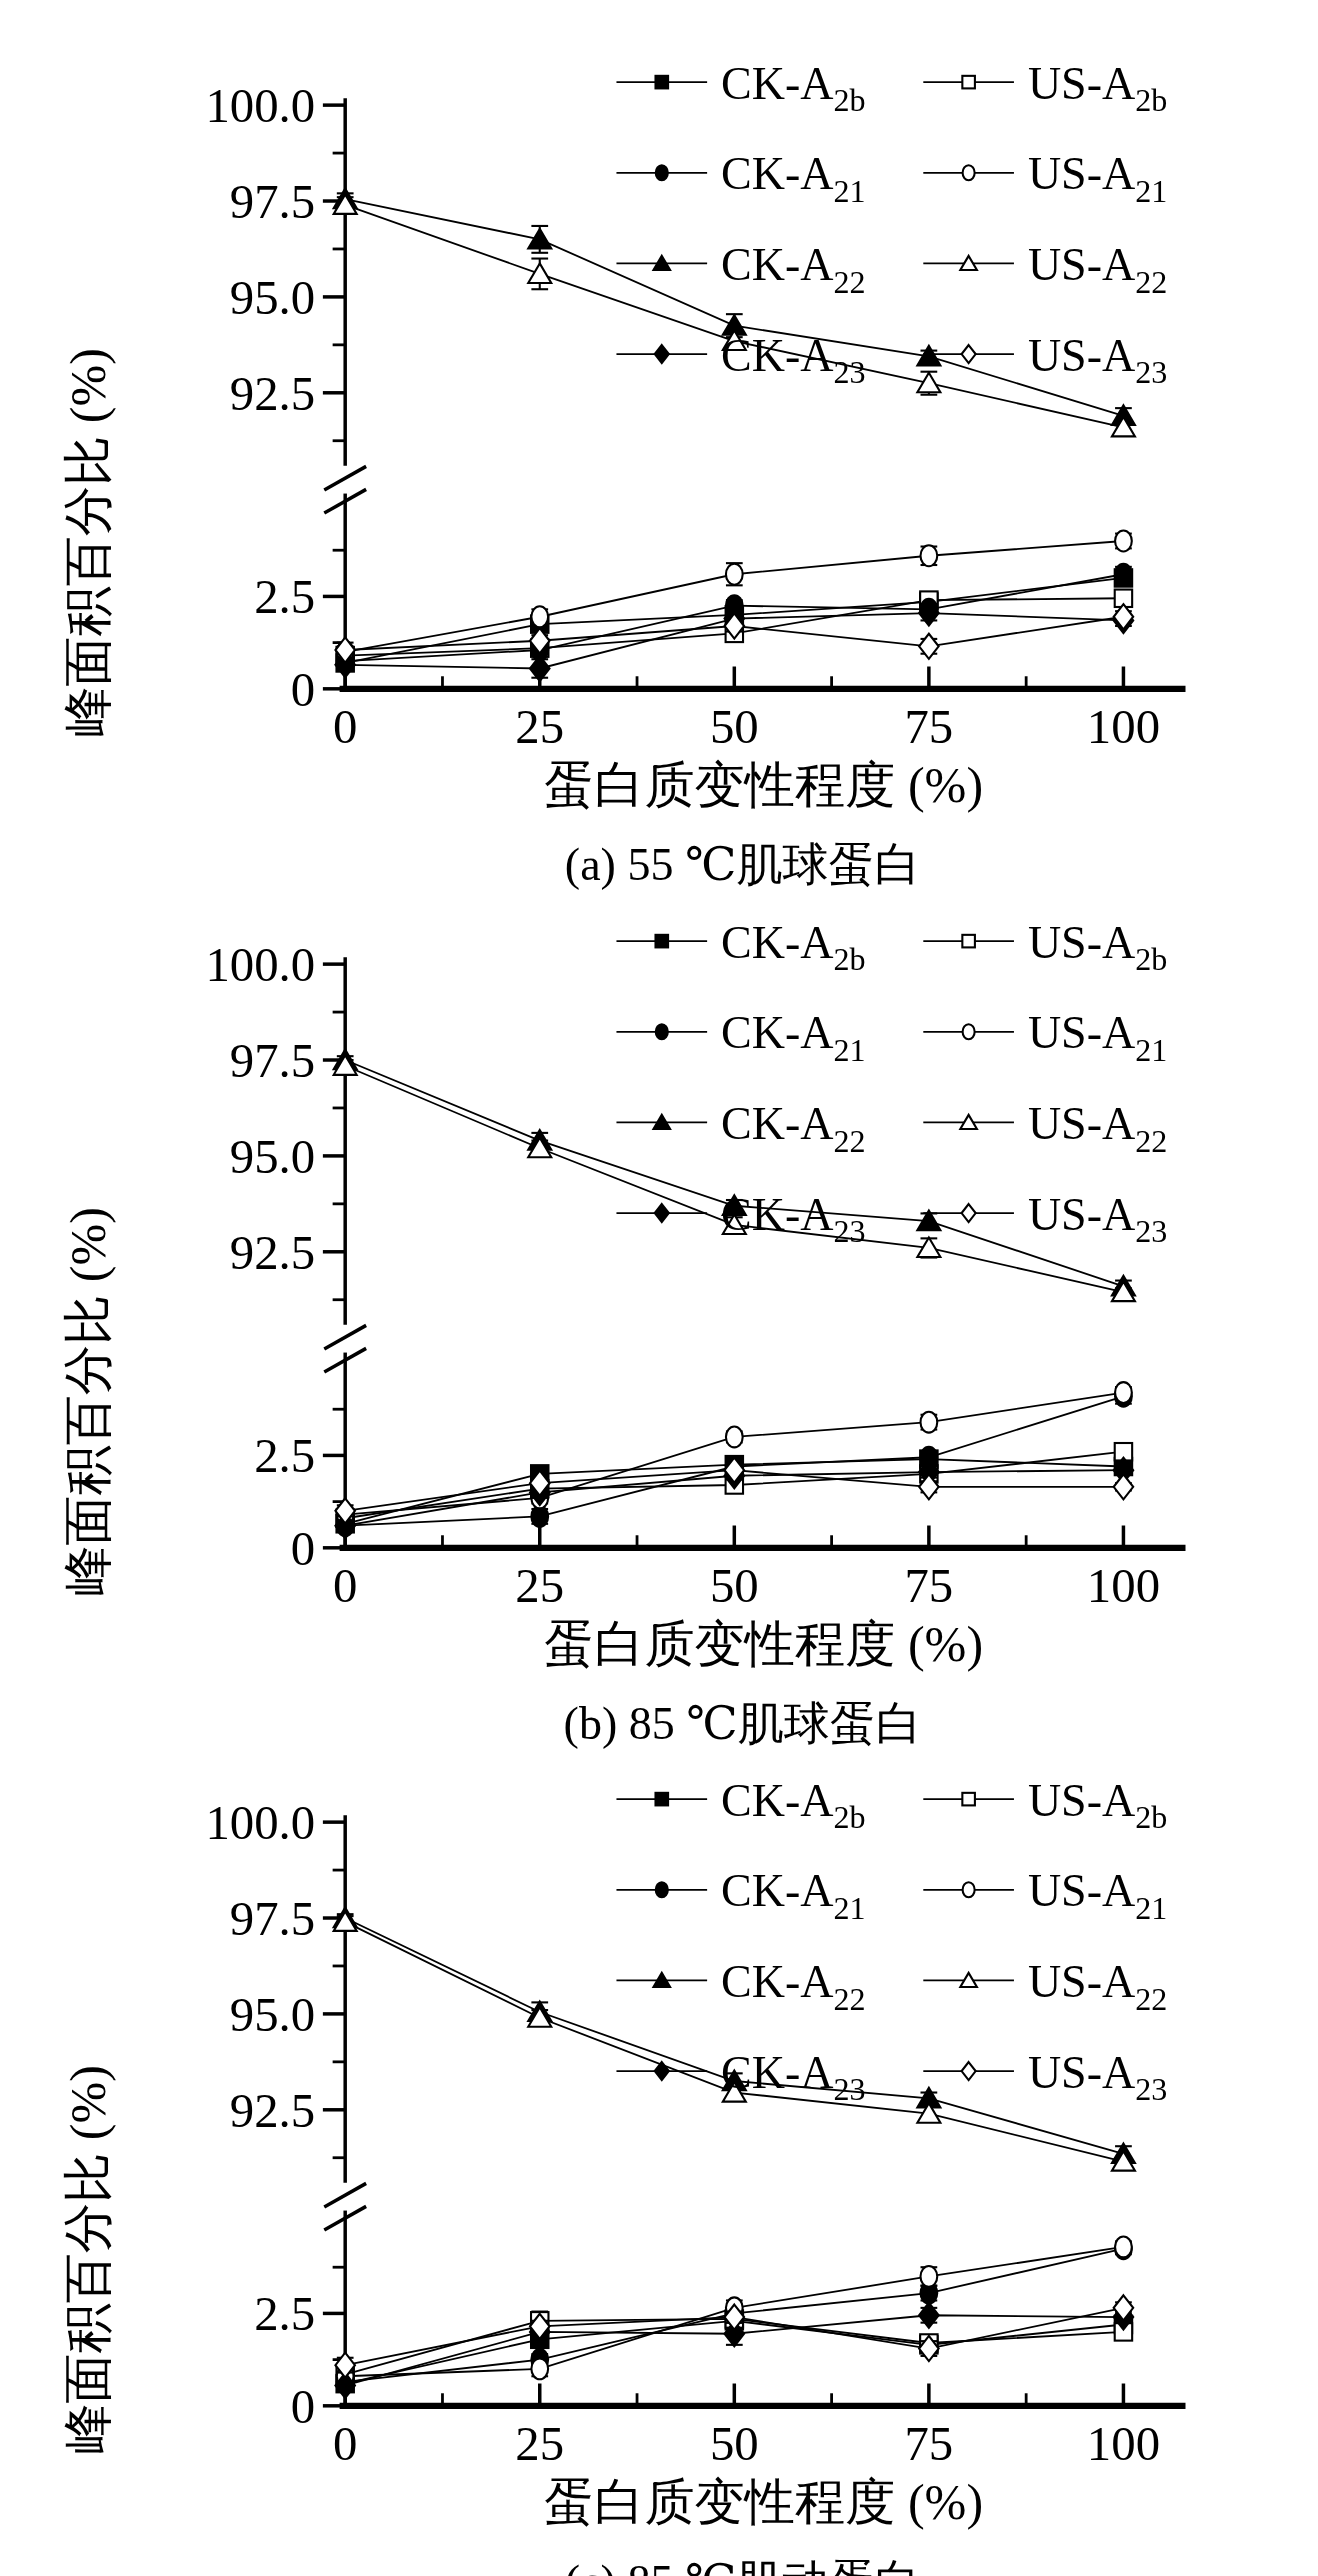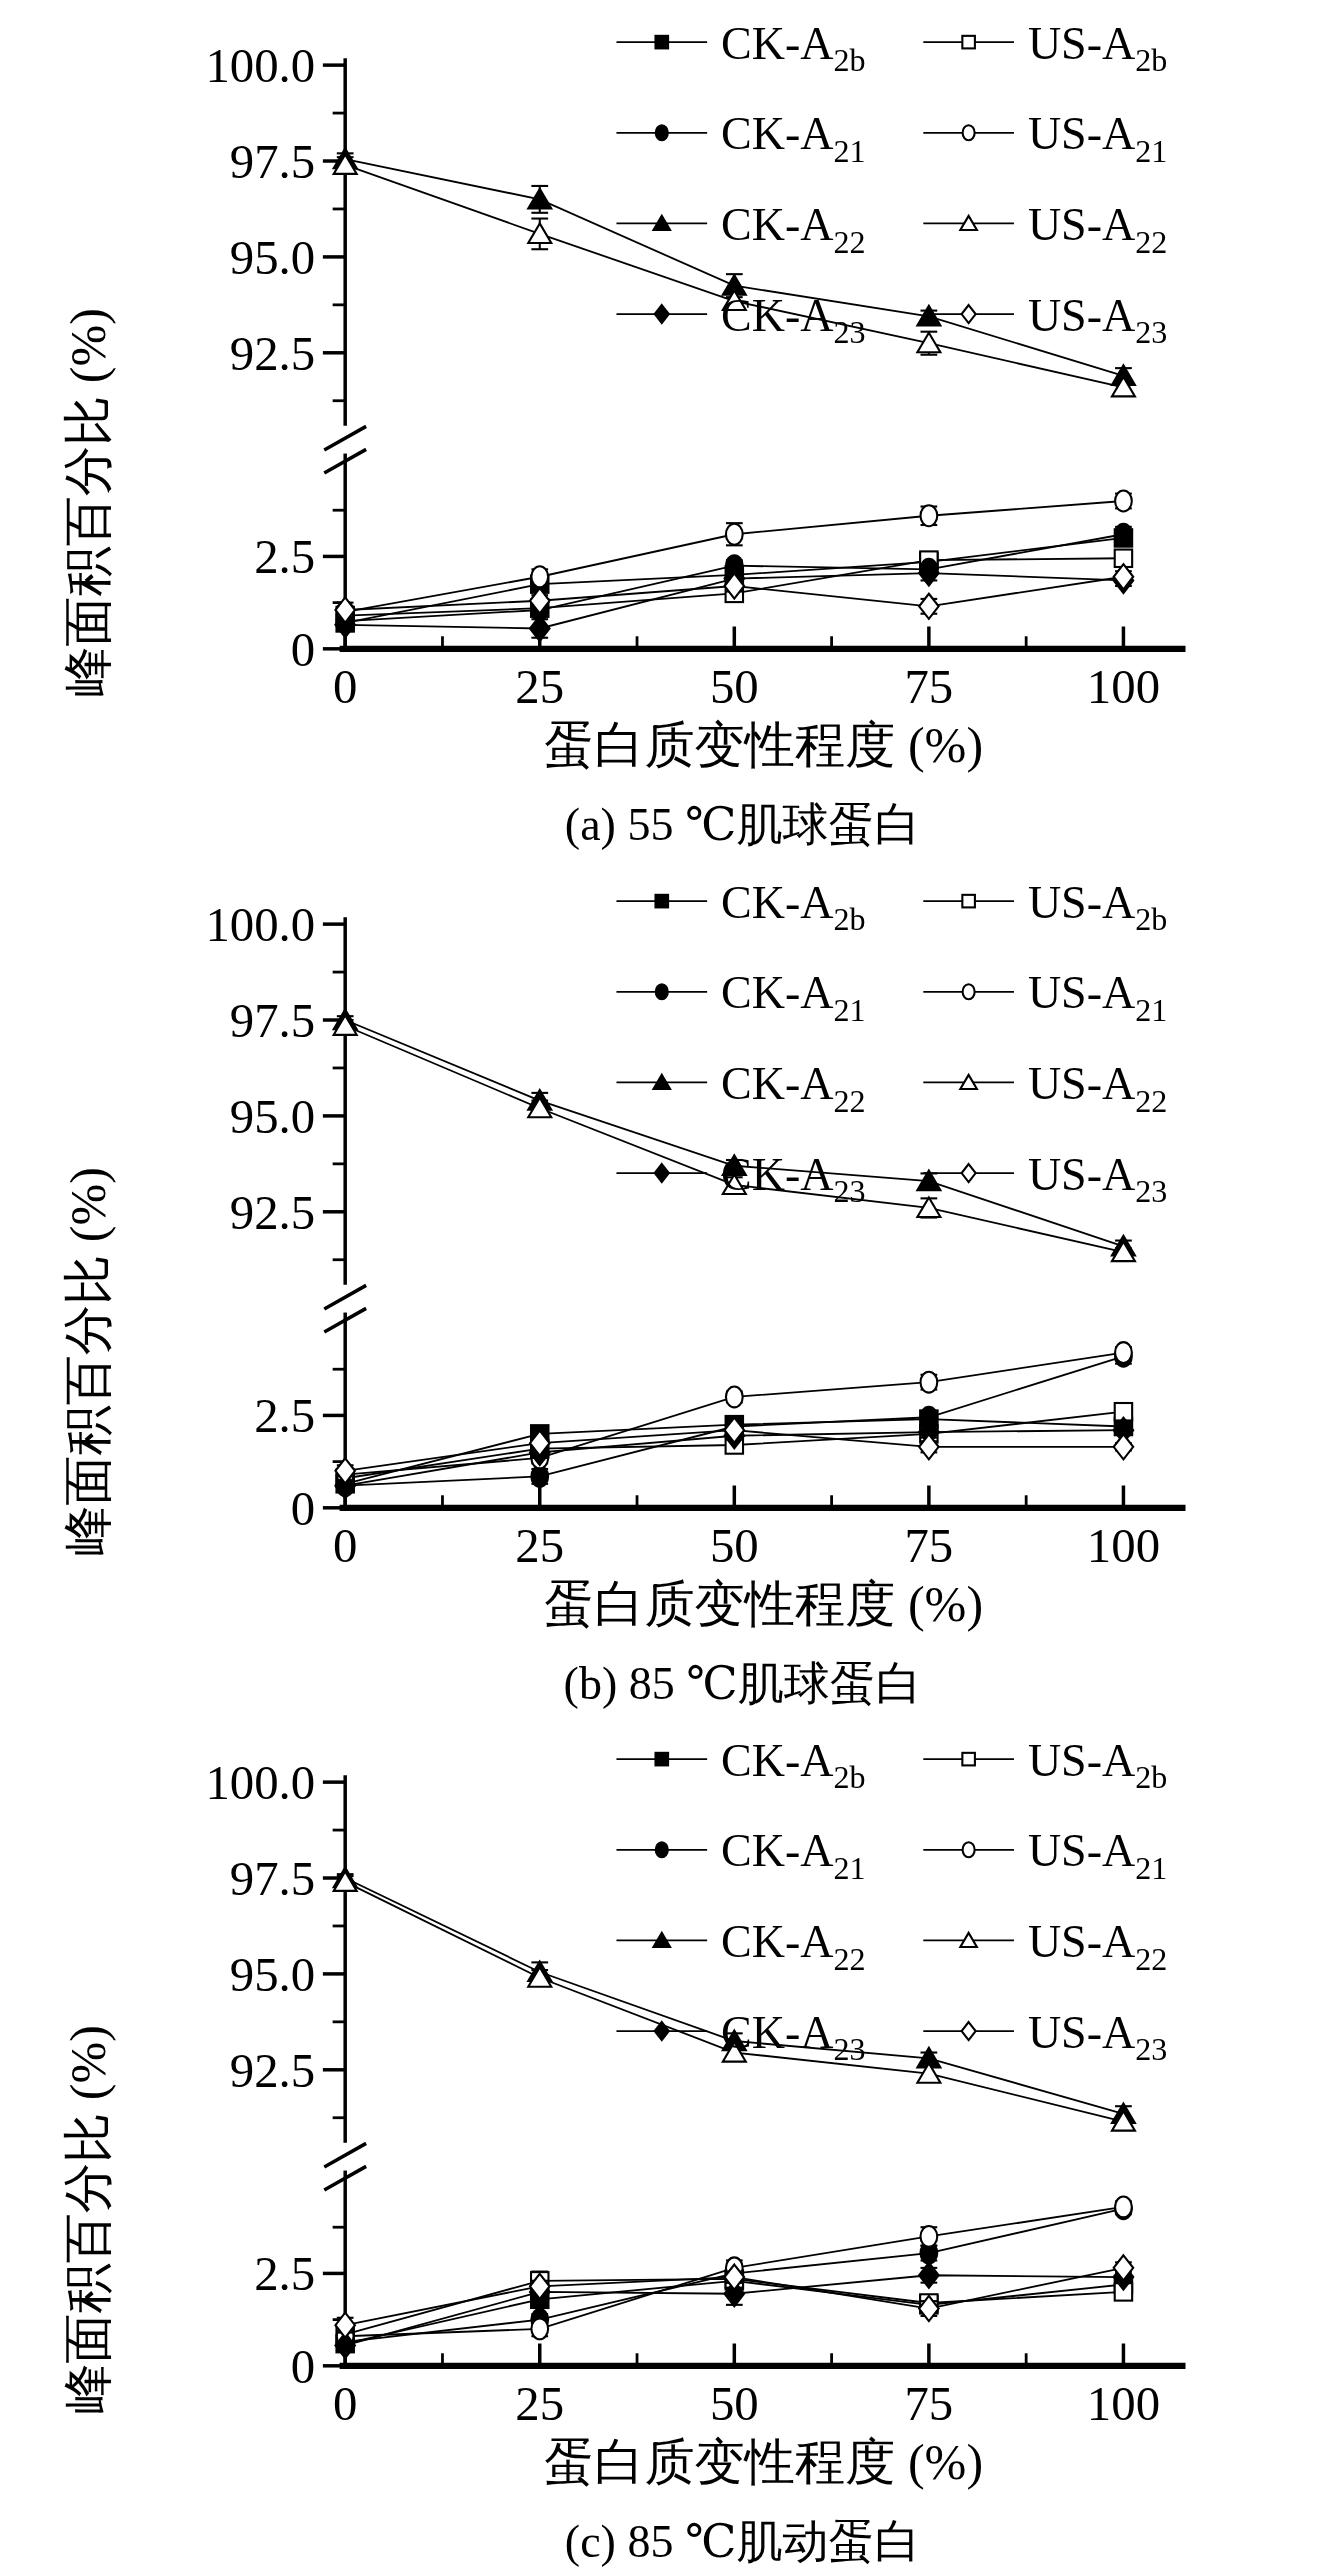--- a/index.html
+++ b/index.html
@@ -1,18 +1,18 @@
 <!DOCTYPE html>
 <html style="font-size:11px"><head>
 <meta charset="utf-8">
 <style>
   html,body{margin:0;padding:0;}
   body{width:1318px;height:2576px;background:#ffffff;position:relative;
        font-family:"Liberation Serif","DejaVu Serif",serif;}
-  .panel{position:absolute;left:0;width:1200px;height:859px;}
+  .panel{position:absolute;left:0;width:1200px;height:859px;margin-top:40px;}
   #panel-a{top:0;} #panel-b{top:859px;} #panel-c{top:1717px;}
   svg{display:block;}
   text{font-family:"Liberation Serif","DejaVu Serif",serif;}
 </style>
 </head>
 <body>
 
 <div class="panel" id="panel-a">
   <svg class="panel-chart" width="1318" height="859" viewBox="0 0 1890 1231">
       <g stroke="#000000" fill="none">

